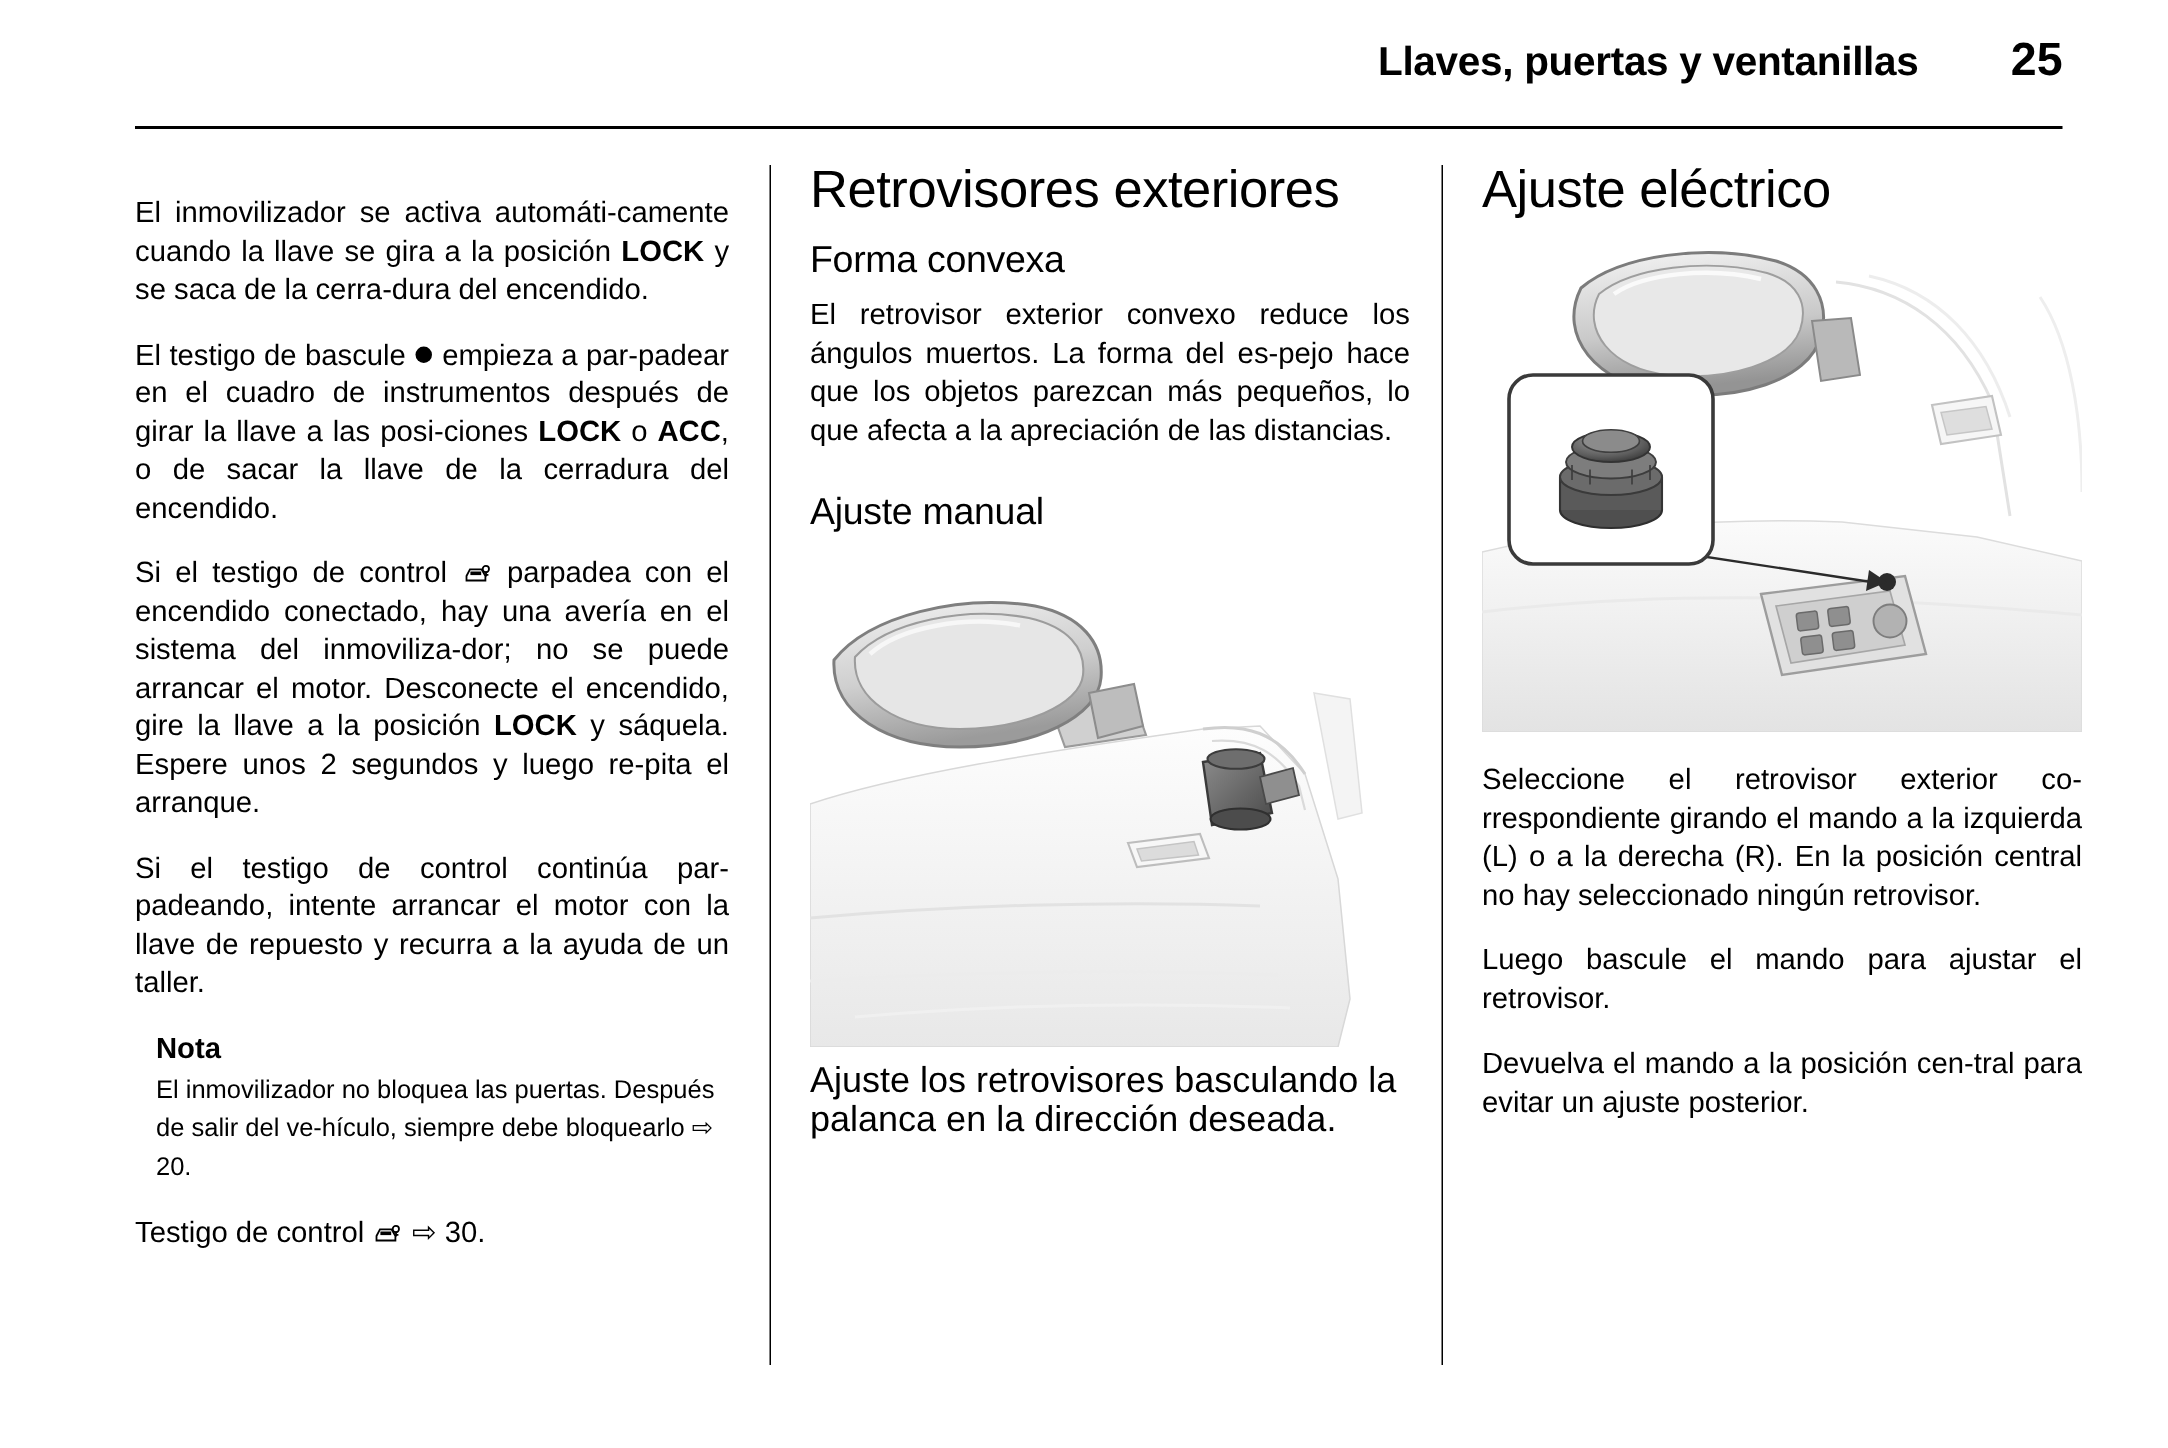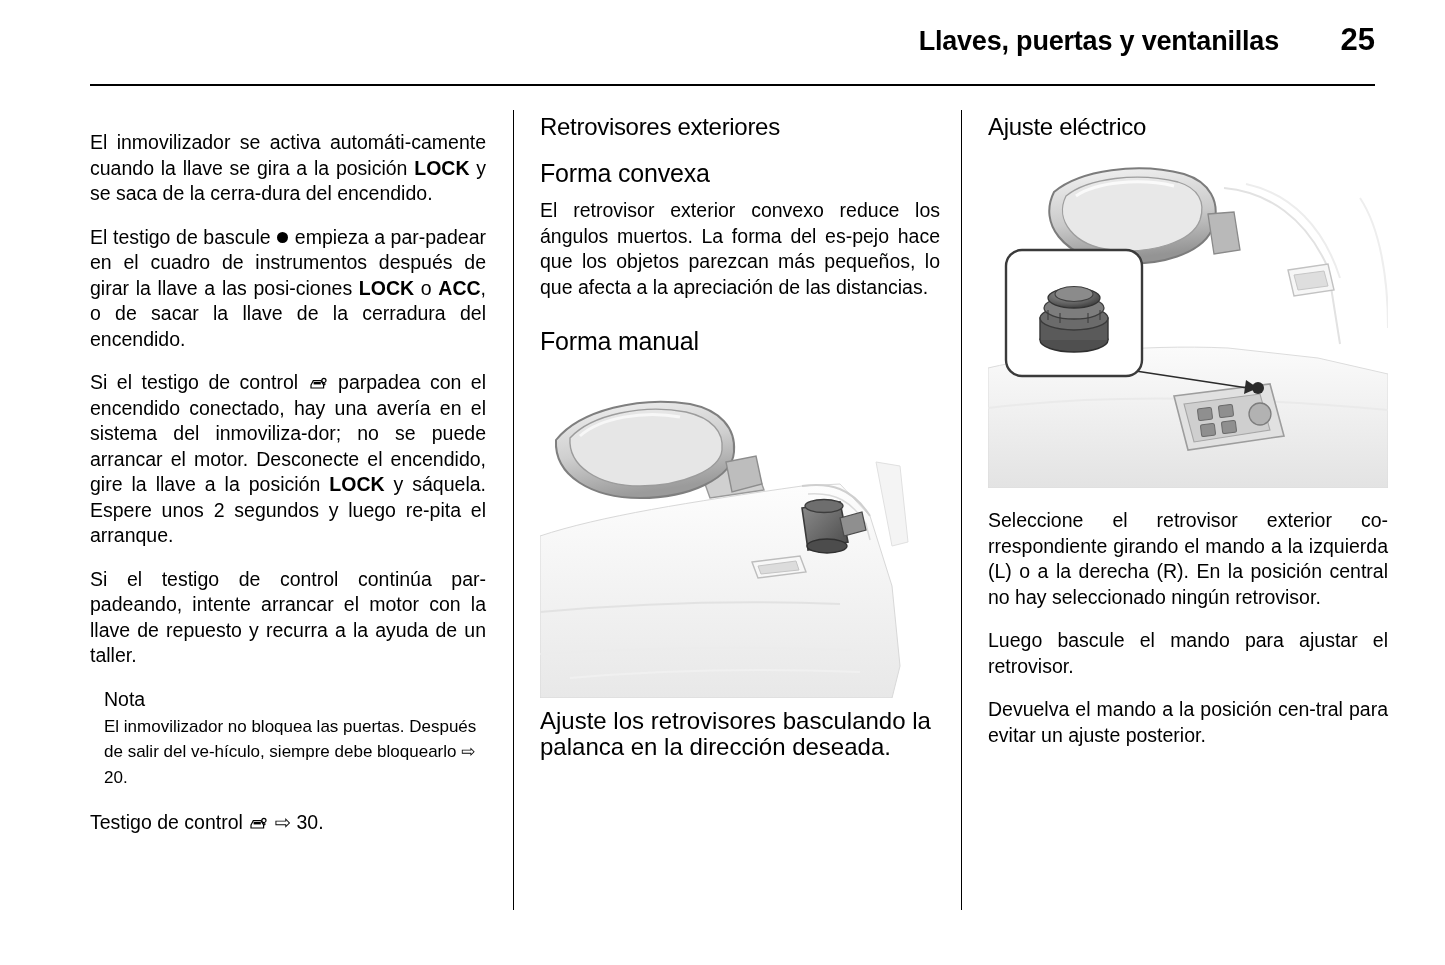--- a/index.html
+++ b/index.html
@@ -75,39 +75,39 @@
     margin: 0 0 18px 0;
     font-size: 19.5px;
     line-height: 25.5px;
     text-align: justify;
     text-justify: inter-word;
     hyphens: manual;
   }
   p:last-child { margin-bottom: 0; }
 
   h1.sec {
-    font-size: 24px;
+    font-size: 35px;
     font-weight: normal;
     margin: 0 0 14px 0;
     line-height: 34px;
     letter-spacing: -0.3px;
   }
   h2.sub {
     font-size: 25px;
     font-weight: normal;
     margin: 0 0 10px 0;
     line-height: 30px;
     letter-spacing: -0.2px;
   }
   h2.sub.spaced { margin-top: 26px; }
 
   .note-block { margin-left: 14px; margin-top: 2px; }
   .note-title {
     font-size: 19.5px;
-    font-weight: normal;
+    font-weight: bold;
     margin: 0 0 2px 0;
     line-height: 25px;
   }
   .note-block p {
     font-size: 17px;
     line-height: 25.5px;
     margin-bottom: 0;
     text-align: left;
   }
   .bold { font-weight: bold; }
@@ -188,21 +188,21 @@
             <circle cx="13.9" cy="4.4" r="2.1" fill="none" stroke="#000" stroke-width="1.2"></circle>
             <path d="M14 6.2 L14 9.4 M14 8.2 L15.6 8.2" stroke="#000" stroke-width="1.2" fill="none"></path>
           </svg></span><span> ⇨ 30.</span></p>
   </div>
 
   <div class="col col-2">
     <h1 class="sec">Retrovisores exteriores</h1>
     <h2 class="sub">Forma convexa</h2>
     <p>El retrovisor exterior convexo reduce los ángulos muertos. La forma del es-pejo hace que los objetos parezcan más pequeños, lo que afecta a la apreciación de las distancias.</p>
 
-    <h2 class="sub spaced">Forma manual</h2>
+    <h2 class="sub spaced">Ajuste manual</h2>
 
     <div class="fig fig-manual">
       <svg viewBox="0 0 400 332" preserveAspectRatio="xMidYMid meet">
         <defs>
           <linearGradient id="gMirror" x1="0" y1="0" x2="0.3" y2="1">
             <stop offset="0%" stop-color="#f2f2f2"></stop>
             <stop offset="55%" stop-color="#cfcfcf"></stop>
             <stop offset="100%" stop-color="#9b9b9b"></stop>
           </linearGradient>
           <linearGradient id="gBody" x1="0" y1="0" x2="0" y2="1">

